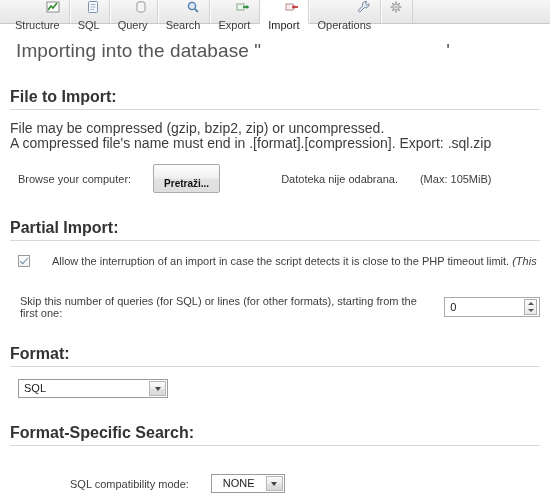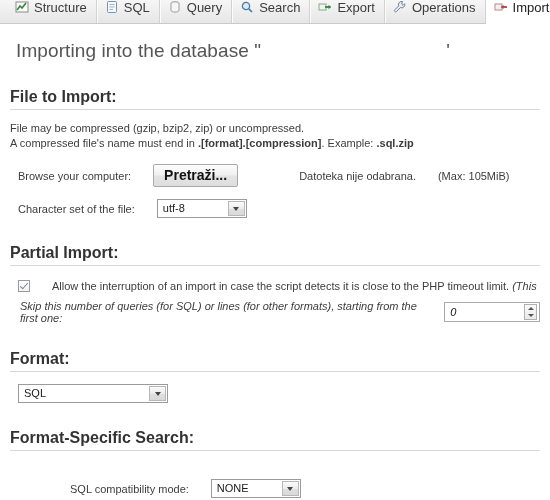--- a/index.html
+++ b/index.html
@@ -29,30 +29,31 @@
     height: 24px;
     background: linear-gradient(to bottom, #f6f6f6 0%, #ededed 55%, #e6e6e6 100%);
     border-bottom: 1px solid #c9c9c9;
     display: flex;
     align-items: stretch;
     padding-left: 8px;
     box-sizing: border-box;
   }
   .tab {
     display: flex;
-    align-items: flex-start;
+    align-items: flex-end;
     gap: 5px;
     padding: 0 9px 0 7px;
-    font-size: 13px;
+    font-size: 11px;
     color: #3b3b3b;
     border-right: 1px solid #d2d2d2;
     border-left: 1px solid #fdfdfd;
     cursor: default;
     white-space: nowrap;
     position: relative;
+    flex-direction: column;
   }
   .tab:first-child { border-left: none; }
   .tab.active {
     background: #ffffff;
     border-bottom: 1px solid #ffffff;
     margin-bottom: -1px;
     color: #222222;
   }
   .tab .ico {
     width: 14px;
@@ -88,47 +89,47 @@
     font-weight: bold;
     font-size: 16px;
     color: #333333;
     border-bottom: 1px solid #d8d8d8;
     padding-bottom: 3px;
   }
 
   .helptext {
     margin-top: 11px;
     line-height: 15px;
-    font-size: 11px;
+    font-size: 14px;
     color: #3d3d3d;
   }
-  .helptext b { font-weight: bold; }
+  .helptext b { font-weight: normal; }
 
   .row {
     display: flex;
     align-items: center;
     gap: 22px;
     font-size: 11px;
     color: #3d3d3d;
   }
   .row.browse { margin-top: 13px; padding-left: 8px; }
   .row.charset { margin-top: 12px; padding-left: 8px; }
-  .row.skip { margin-top: 7px; padding-left: 10px; font-style: italic; }
+  .row.skip { margin-top: 27px; padding-left: 10px; }
   .row.compat { margin-top: 28px; padding-left: 60px; }
   .row.autoinc { margin-top: 9px; padding-left: 60px; }
   .row.partial-chk { margin-top: 13px; padding-left: 8px; align-items: flex-start; }
 
   .btn-browse {
     font-family: "Liberation Sans", sans-serif;
-    font-size: 14px;
+    font-size: 10px;
     color: #111;
     background: linear-gradient(to bottom, #fdfdfd 0%, #f0f0f0 48%, #e3e3e3 52%, #dedede 100%);
     border: 1px solid #a9a9a9;
     border-radius: 2px;
-    padding: 2px 10px 3px 10px;
+    padding: 13px 10px 3px 10px;
     min-width: 62px;
     cursor: pointer;
     font-weight: bold;
   }
   .file-status { color: #3d3d3d; margin-left: 39px; }
   .max-note { color: #3d3d3d; }
   .selwrap {
     position: relative;
     display: inline-block;
     background: #ffffff;
@@ -161,21 +162,21 @@
   }
   .selwrap .arrowbox::after {
     content: "";
     width: 0; height: 0;
     border-left: 3.5px solid transparent;
     border-right: 3.5px solid transparent;
     border-top: 4px solid #444444;
   }
   .selwrap.charset { width: 90px; }
   .selwrap.format { width: 150px; }
-  .selwrap.compat { width: 90px; }
+  .selwrap.compat { width: 74px; padding-left: 6px; }
 
   .chk {
     width: 12px; height: 12px;
     border: 1px solid #9a9a9a;
     background: linear-gradient(to bottom,#ffffff,#f2f2f2);
     display: inline-block;
     position: relative;
     flex: 0 0 12px;
     box-sizing: border-box;
     margin-top: 1px;
@@ -302,38 +303,38 @@
       <span class="ico">
         <svg width="14" height="14" viewBox="0 0 14 14">
           <rect x="1" y="4" width="7" height="6" fill="#eef7ee" stroke="#8aa88a" stroke-width="1"></rect>
           <path d="M7 7 H12.5" stroke="#2f8a3f" stroke-width="1.8"></path>
           <path d="M10.5 4.8 L13 7 L10.5 9.2 Z" fill="#2f8a3f"></path>
         </svg>
       </span>
       <span>Export</span>
     </div>
 
-    <div class="tab">
-      <span class="ico">
-        <svg width="14" height="14" viewBox="0 0 14 14">
-          <path d="M9.6 1.6 a3.2 3.2 0 0 0 -3.9 4.3 L1.8 9.8 a1.2 1.2 0 0 0 1.7 1.7 l3.9 -3.9 a3.2 3.2 0 0 0 4.3 -3.9 L10 5.4 L8.6 4 Z" fill="#e8edf3" stroke="#6f8196" stroke-width="1"></path>
-        </svg>
-      </span>
-      <span>Operations</span>
-    </div>
-
     <div class="tab active">
       <span class="ico">
         <svg width="14" height="14" viewBox="0 0 14 14">
           <rect x="1" y="4" width="7" height="6" fill="#fdeeee" stroke="#b58a8a" stroke-width="1"></rect>
           <path d="M13 7 H7.5" stroke="#c23b3b" stroke-width="1.8"></path>
           <path d="M9.5 4.8 L7 7 L9.5 9.2 Z" fill="#c23b3b"></path>
         </svg>
       </span>
       <span>Import</span>
+    </div>
+
+    <div class="tab">
+      <span class="ico">
+        <svg width="14" height="14" viewBox="0 0 14 14">
+          <path d="M9.6 1.6 a3.2 3.2 0 0 0 -3.9 4.3 L1.8 9.8 a1.2 1.2 0 0 0 1.7 1.7 l3.9 -3.9 a3.2 3.2 0 0 0 4.3 -3.9 L10 5.4 L8.6 4 Z" fill="#e8edf3" stroke="#6f8196" stroke-width="1"></path>
+        </svg>
+      </span>
+      <span>Operations</span>
     </div>
 
     <div class="tab">
       <span class="ico">
         <svg width="14" height="14" viewBox="0 0 14 14">
           <circle cx="7" cy="7" r="3.2" fill="#f1f1f1" stroke="#8f8f8f" stroke-width="1"></circle>
           <circle cx="7" cy="7" r="1.1" fill="#ffffff" stroke="#8f8f8f" stroke-width="0.8"></circle>
           <g stroke="#8f8f8f" stroke-width="1.3">
             <line x1="7" y1="1.6" x2="7" y2="3.3"></line>
             <line x1="7" y1="10.7" x2="7" y2="12.4"></line>
@@ -352,37 +353,30 @@
   </div>
 
   <div class="content">
 
     <h1 class="title"><span>Importing into the database "</span><span class="dbname-quote-close"></span><span>'</span></h1>
 
     <div class="section-head">File to Import:</div>
 
     <div class="helptext">
       <div>File may be compressed (gzip, bzip2, zip) or uncompressed.</div>
-      <div><span>A compressed file's name must end in </span><b>.[format].[compression]</b><span>. Example: </span><b>.sql.zip</b></div>
+      <div><span>A compressed file's name must end in </span><b>.[format].[compression]</b><span>. Export: </span><b>.sql.zip</b></div>
     </div>
 
     <div class="row browse">
       <span>Browse your computer:</span>
       <button class="btn-browse">Pretraži...</button>
       <span class="file-status">Datoteka nije odabrana.</span>
       <span class="max-note">(Max: 105MiB)</span>
     </div>
 
-    <div class="row charset">
-      <span>Character set of the file:</span>
-      <span class="selwrap charset">
-        <span class="selval">utf-8</span>
-        <span class="arrowbox"></span>
-      </span>
-    </div>
 
     <div class="section-head">Partial Import:</div>
 
     <div class="row partial-chk nowrap-clip">
       <span class="chk checked"></span>
       <span class="chk-label"><span>Allow the interruption of an import in case the script detects it is close to the PHP timeout limit.</span>
         <i>(This might be a good way to</i></span>
     </div>
 
     <div class="row skip">

